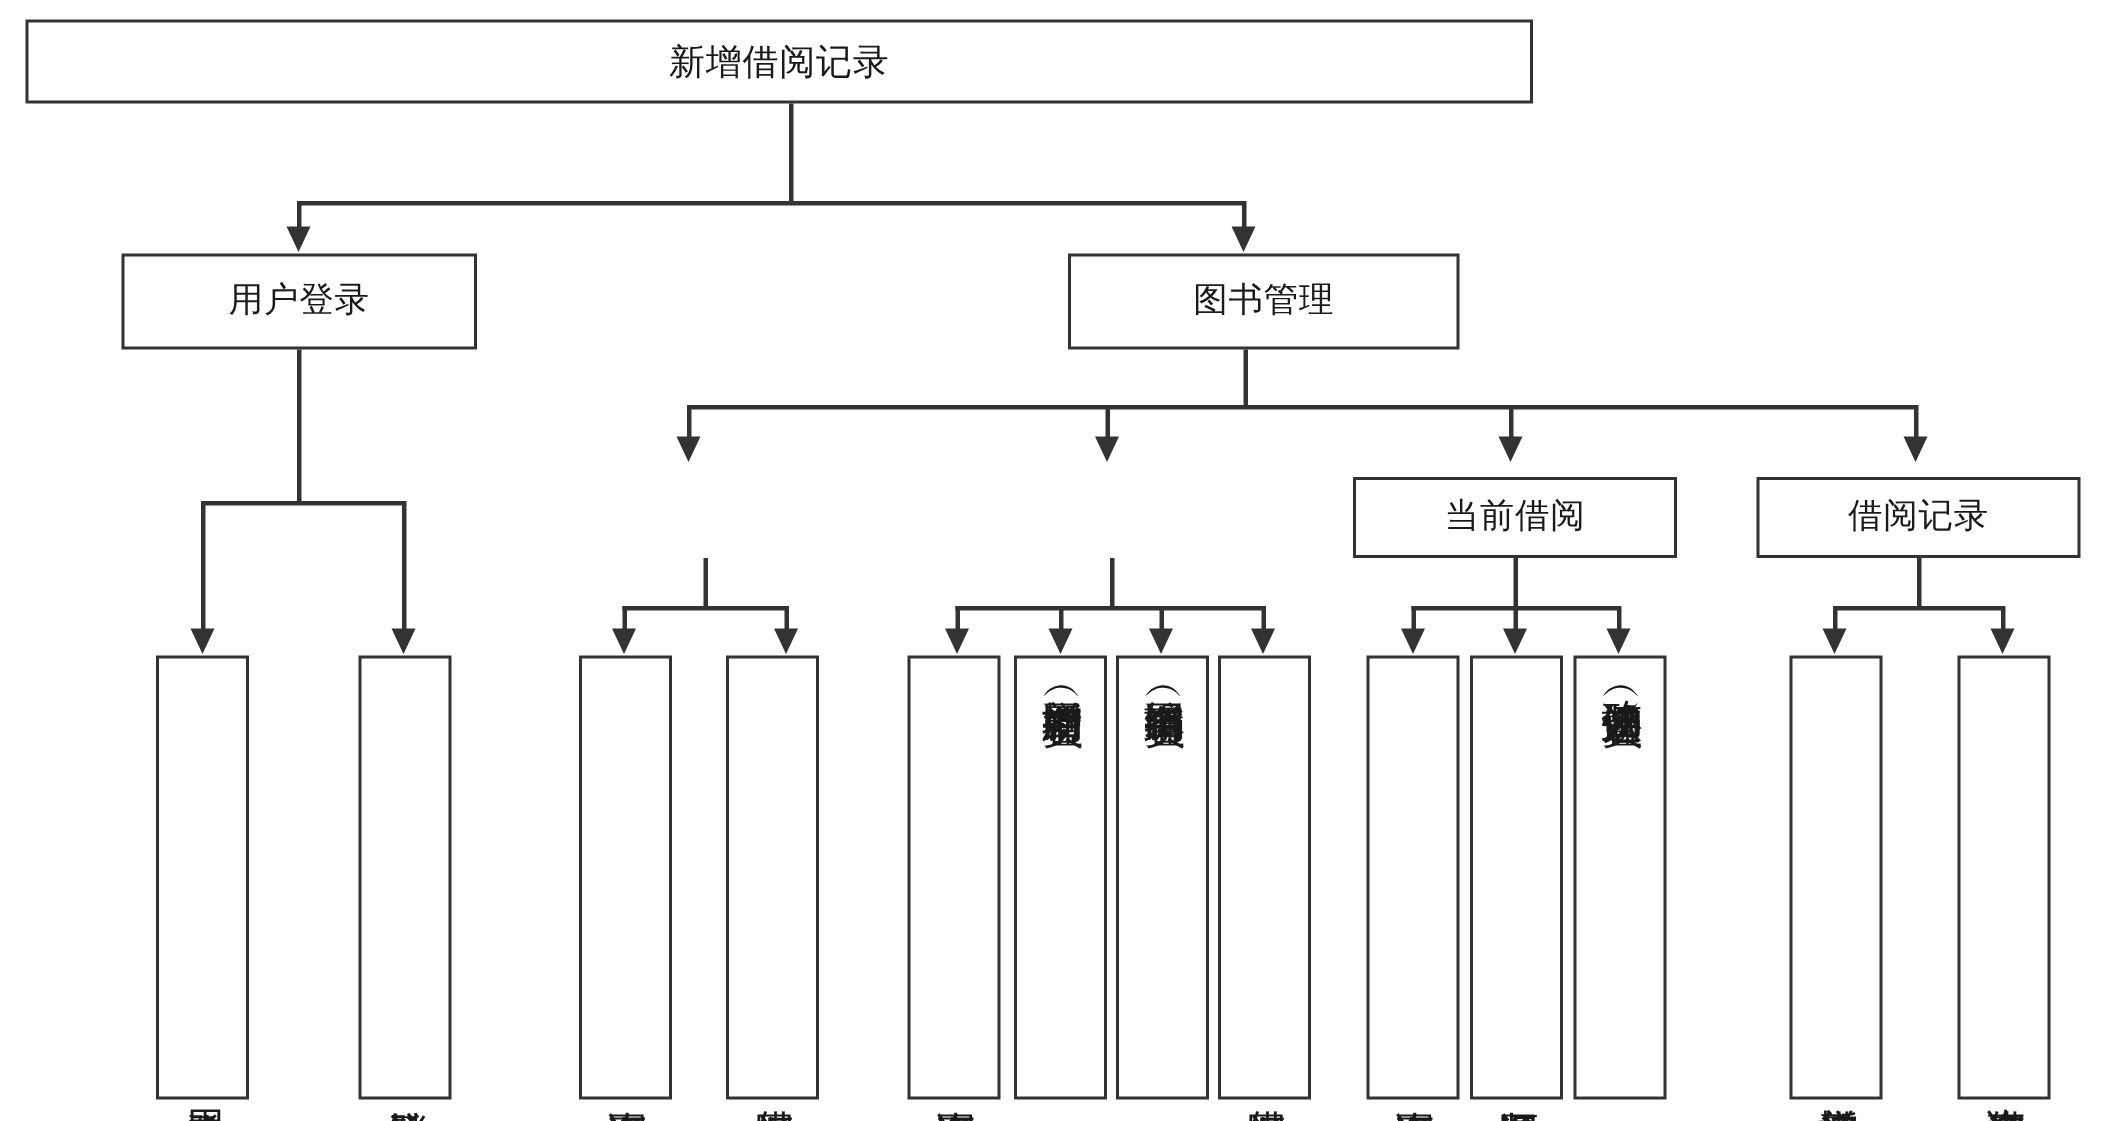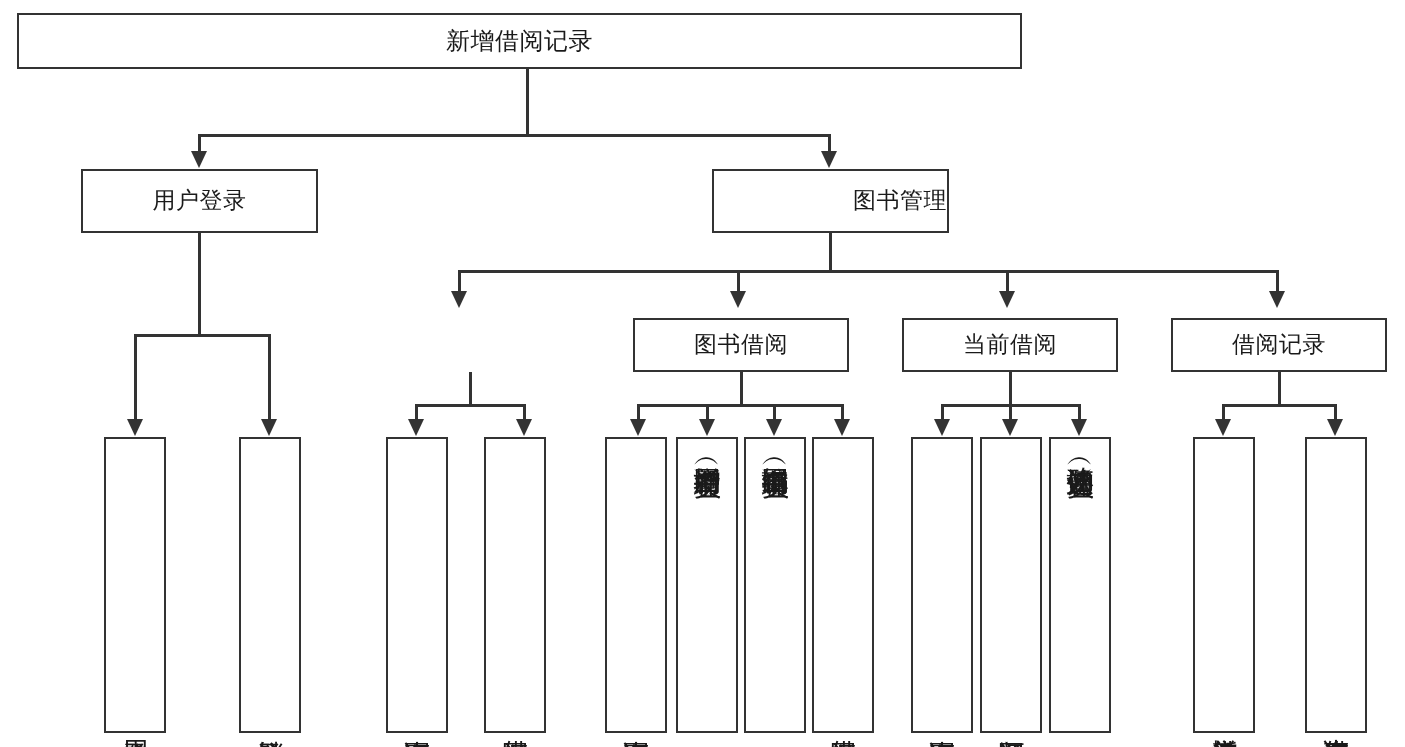--- a/index.html
+++ b/index.html
@@ -91,21 +91,21 @@
   <div class="ln h" style="left:198px;top:134px;width:632px;"></div>
   <div class="ln v" style="left:198px;top:134px;height:19px;"></div>
   <div class="ln v" style="left:828px;top:134px;height:19px;"></div>
   <div class="arrow" style="left:191px;top:151px;"></div>
   <div class="arrow" style="left:821px;top:151px;"></div>
 
   <div class="node horiz" style="left:81px;top:169px;width:237px;height:64px;">
     <span class="label">用户登录</span>
   </div>
 
-  <div class="node horiz" style="left:712px;top:169px;width:237px;height:64px;justify-content:flex-end;">
+  <div class="node horiz" style="left:712px;top:169px;width:261px;height:64px;">
     <span class="label">图书管理</span>
   </div>
 
   <div class="ln v" style="left:198px;top:233px;height:102px;"></div>
   <div class="ln h" style="left:134px;top:334px;width:136px;"></div>
   <div class="ln v" style="left:134px;top:334px;height:86px;"></div>
   <div class="ln v" style="left:268px;top:334px;height:86px;"></div>
   <div class="arrow" style="left:127px;top:419px;"></div>
   <div class="arrow" style="left:261px;top:419px;"></div>
 
@@ -113,23 +113,20 @@
   <div class="ln h" style="left:458px;top:270px;width:820px;"></div>
   <div class="ln v" style="left:458px;top:270px;height:22px;"></div>
   <div class="ln v" style="left:737px;top:270px;height:22px;"></div>
   <div class="ln v" style="left:1006px;top:270px;height:22px;"></div>
   <div class="ln v" style="left:1276px;top:270px;height:22px;"></div>
   <div class="arrow" style="left:451px;top:291px;"></div>
   <div class="arrow" style="left:730px;top:291px;"></div>
   <div class="arrow" style="left:999px;top:291px;"></div>
   <div class="arrow" style="left:1269px;top:291px;"></div>
 
-  <div class="node horiz" style="left:633px;top:318px;width:216px;height:54px;">
-    <span class="label">图书借阅</span>
-  </div>
   <div class="node horiz" style="left:902px;top:318px;width:216px;height:54px;">
     <span class="label">当前借阅</span>
   </div>
   <div class="node horiz" style="left:1171px;top:318px;width:216px;height:54px;">
     <span class="label">借阅记录</span>
   </div>
 
   <div class="ln v" style="left:469px;top:372px;height:33px;"></div>
   <div class="ln h" style="left:415px;top:404px;width:110px;"></div>
   <div class="ln v" style="left:415px;top:404px;height:16px;"></div>

